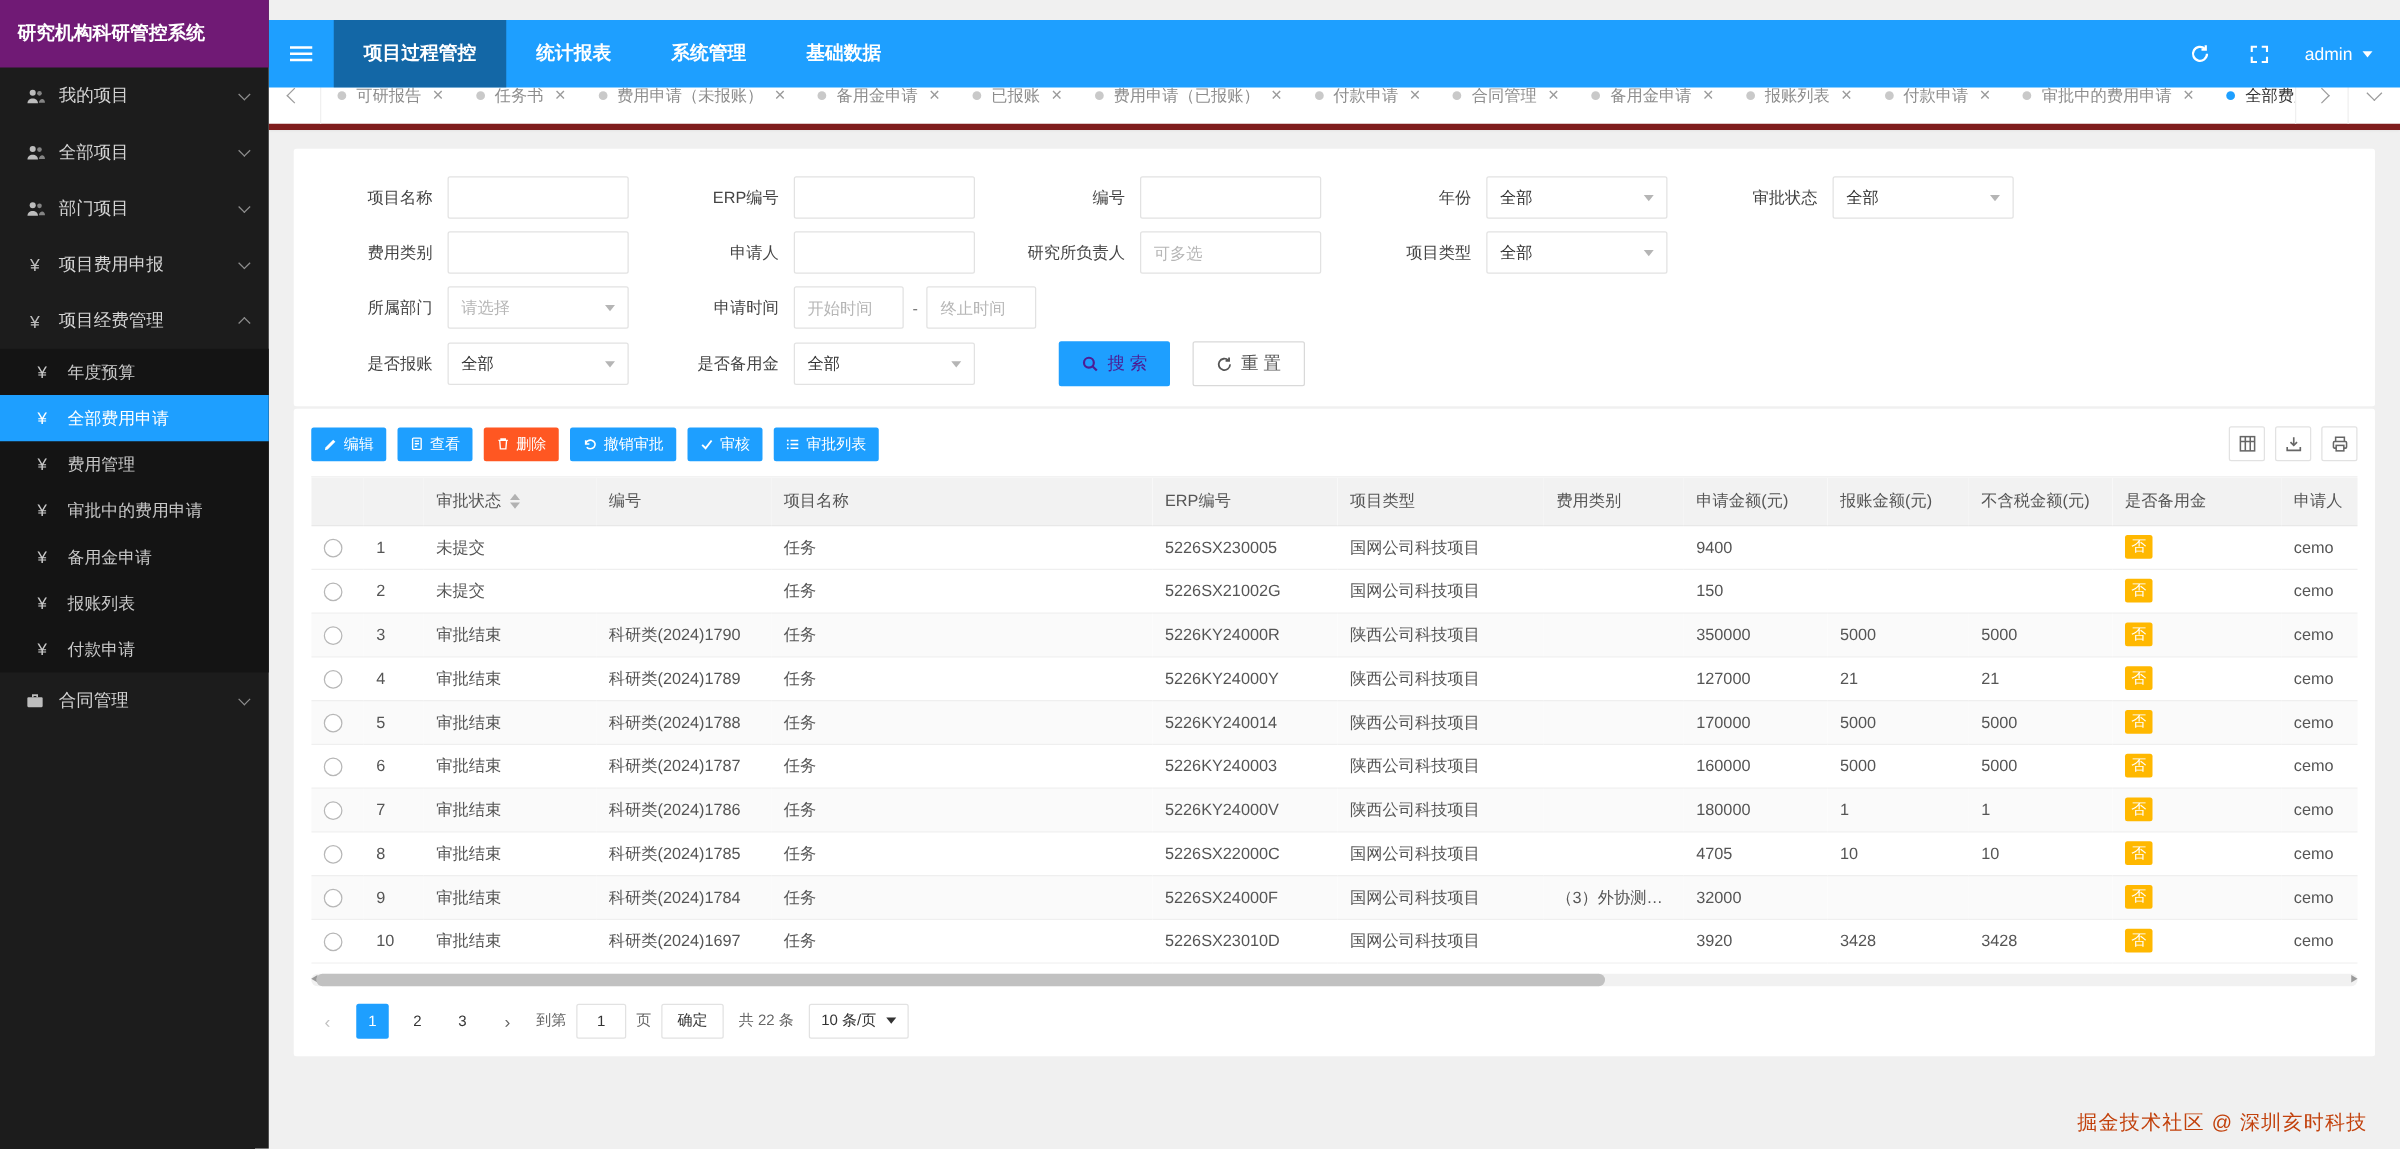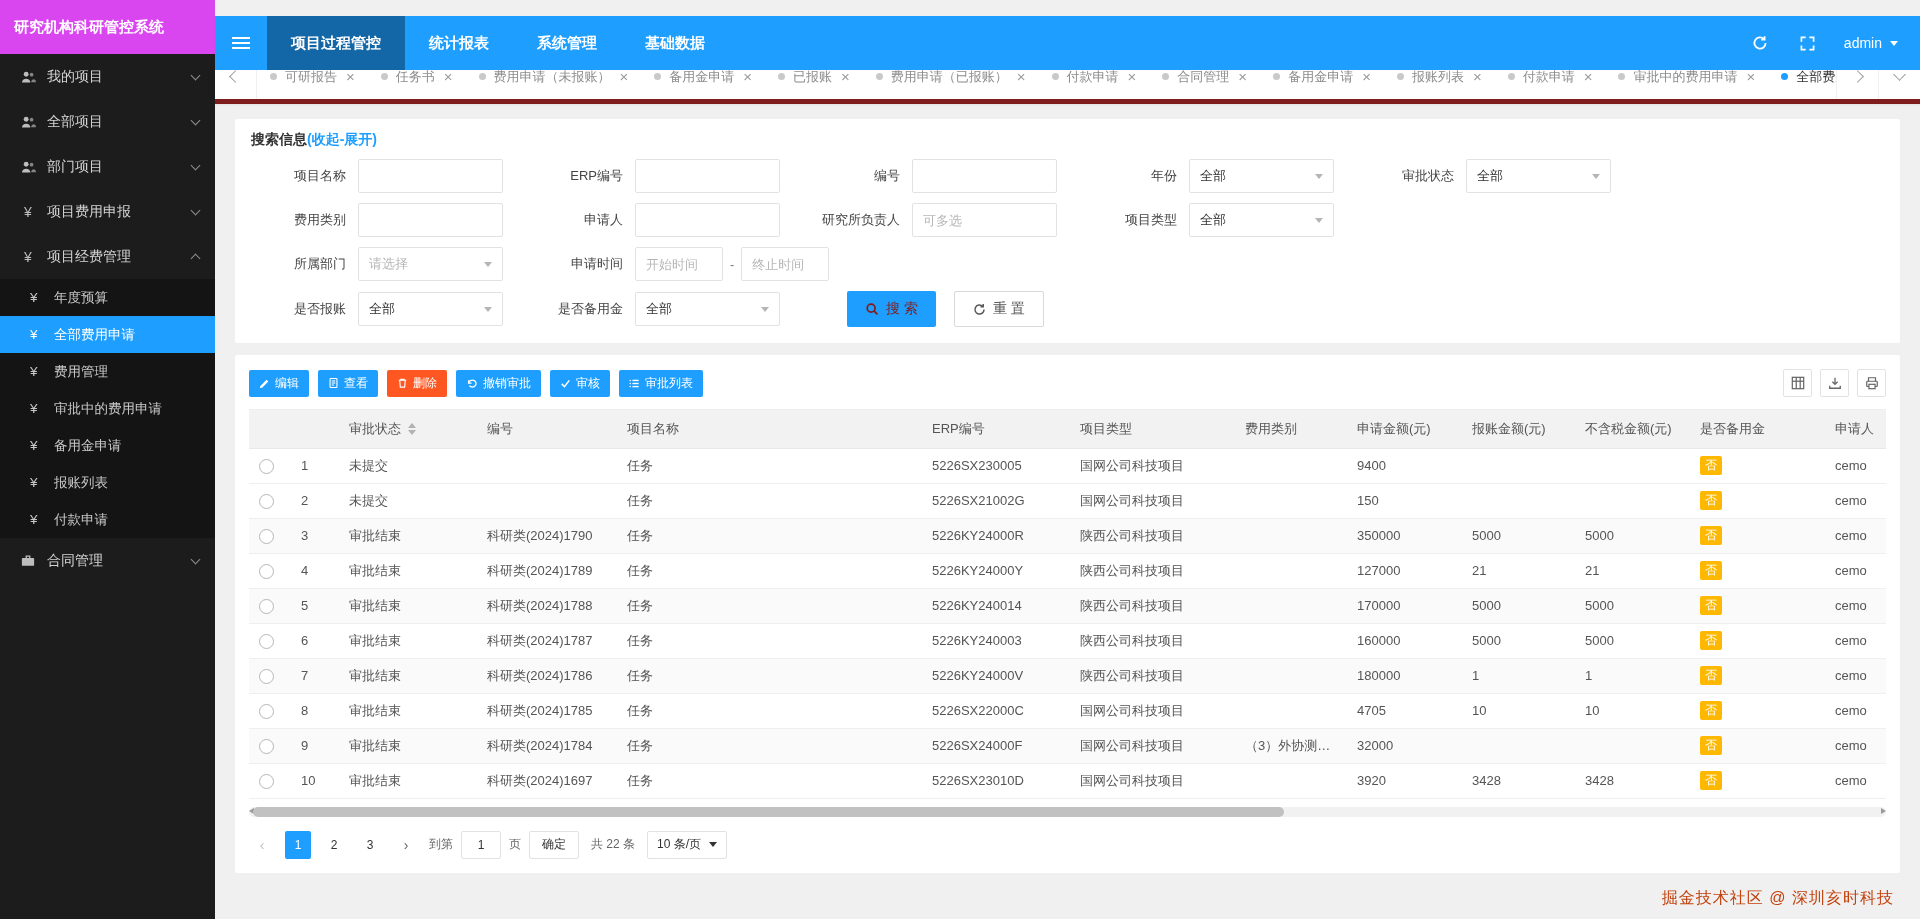--- a/index.html
+++ b/index.html
@@ -2,21 +2,21 @@
 <html><head>
 <meta charset="utf-8">
 <style>
   * { box-sizing: border-box; margin: 0; padding: 0; }
   html,body { width:1920px; height:919px; overflow:hidden; }
   body { font-family:"Liberation Sans","DejaVu Sans",sans-serif; background:#f0f0f0; position:relative; font-size:14px; }
   svg { display:block; }
 
   
   .sidebar { position:absolute; left:0; top:0; bottom:0; width:215px; background:#1c1c1c; z-index:10; }
-  .logo { height:54px; line-height:54px; background:#d946ef; color:#fff; font-size:15px; font-weight:bold; padding-left:14px; white-space:nowrap; }
+  .logo { height:54px; line-height:54px; background:#701a75; color:#fff; font-size:15px; font-weight:bold; padding-left:14px; white-space:nowrap; }
   .side-item { height:45px; display:flex; align-items:center; padding:0 16px 0 18px; font-size:14px; color:#d4d4d4; cursor:pointer; }
   .side-item .mi { width:20px; margin-right:9px; display:flex; justify-content:center; color:#bdbdbd; font-style:normal; font-size:14px; }
   .chev { width:7px; height:7px; border-right:1.5px solid #8f8f8f; border-bottom:1.5px solid #8f8f8f; transform:rotate(45deg); margin-left:auto; margin-top:-3px; }
   .chev.up { transform:rotate(-135deg); margin-top:4px; }
   .submenu { background:#141414; }
   .sub-item { height:37px; display:flex; align-items:center; padding-left:30px; font-size:13.5px; color:#c9c9c9; cursor:pointer; }
   .sub-item .mi { width:16px; margin-right:8px; font-style:normal; color:#c9c9c9; }
   .sub-item.active { background:#1E9FFF; color:#fff; }
   .sub-item.active .mi { color:#fff; }
 
@@ -59,26 +59,26 @@
   .flabel { width:107px; padding-right:12px; text-align:right; font-size:13px; color:#444; flex:none; white-space:nowrap; overflow:hidden; }
   .ctl { width:145px; height:34px; border:1px solid #e2e2e2; border-radius:2px; font-size:13px; color:#333; padding:0 10px; background:#fff; outline:none; }
   .ctl::placeholder { color:#b6b6b6; }
   .select { display:flex; align-items:center; justify-content:space-between; cursor:pointer; }
   .select .val { color:#333; }
   .select .val.ph { color:#b6b6b6; }
   .caret-down { width:0; height:0; border-left:4px solid transparent; border-right:4px solid transparent; border-top:5px solid #b5b5b5; flex:none; }
   .date-ctl { width:88px; }
   .date-sep { margin:0 7px; color:#777; font-size:13px; }
   .btn { height:36px; border:none; border-radius:2px; font-size:14px; display:inline-flex; align-items:center; gap:7px; padding:0 18px; cursor:pointer; font-family:inherit; }
-  .btn.primary { background:#1E9FFF; color:#7f1d1d; }
+  .btn.primary { background:#1E9FFF; color:#4c1d95; }
   .btn.plain { background:#fff; border:1px solid #d9d9d9; color:#555; }
   .btn-zone { margin-left:42px; display:flex; gap:18px; }
 
   
-  .table-card { margin-top:12px; padding:14px; }
+  .table-card { margin-top:2px; padding:14px; }
   .toolbar { display:flex; align-items:center; }
   .tbtn { height:27px; padding:0 10px; font-size:12px; color:#fff; background:#1E9FFF; border:none; border-radius:2px; margin-right:9px; display:inline-flex; align-items:center; gap:5px; cursor:pointer; font-family:inherit; }
   .tbtn.danger { background:#FF5722; }
   .tool-right { margin-left:auto; display:flex; gap:8px; }
   .sq { width:29px; height:28px; border:1px solid #e2e2e2; border-radius:2px; display:flex; align-items:center; justify-content:center; color:#666; background:#fff; cursor:pointer; }
 
   .table-wrap { margin-top:12px; overflow:hidden; width:100%; border-top:1px solid #eee; }
   table { border-collapse:collapse; table-layout:fixed; width:1716px; font-size:13px; color:#555; }
   thead th { background:#f2f2f2; height:38px; font-weight:normal; color:#555; text-align:left; padding:0 10px; border-bottom:1px solid #e8e8e8; white-space:nowrap; overflow:hidden; }
   tbody td { height:35px; padding:0 10px; border-bottom:1px solid #efefef; white-space:nowrap; overflow:hidden; text-overflow:ellipsis; }
@@ -317,23 +317,20 @@
       <i class="chev-g right"></i>
     </div>
   <div class="tab-arrow r">
       <i class="chev-g down"></i>
     </div>
 </div>
 
 <main class="content">
 
   <section class="card search-card">
-    <div class="search-title">
-      <span>搜索信息</span><span class="toggle">(收起-展开)</span>
-    </div>
 
     <div class="f-row">
       <div class="fgroup">
         <label class="flabel">项目名称</label>
         <input class="ctl" style="">
       </div>
       <div class="fgroup">
         <label class="flabel">ERP编号</label>
         <input class="ctl" style="">
       </div>

